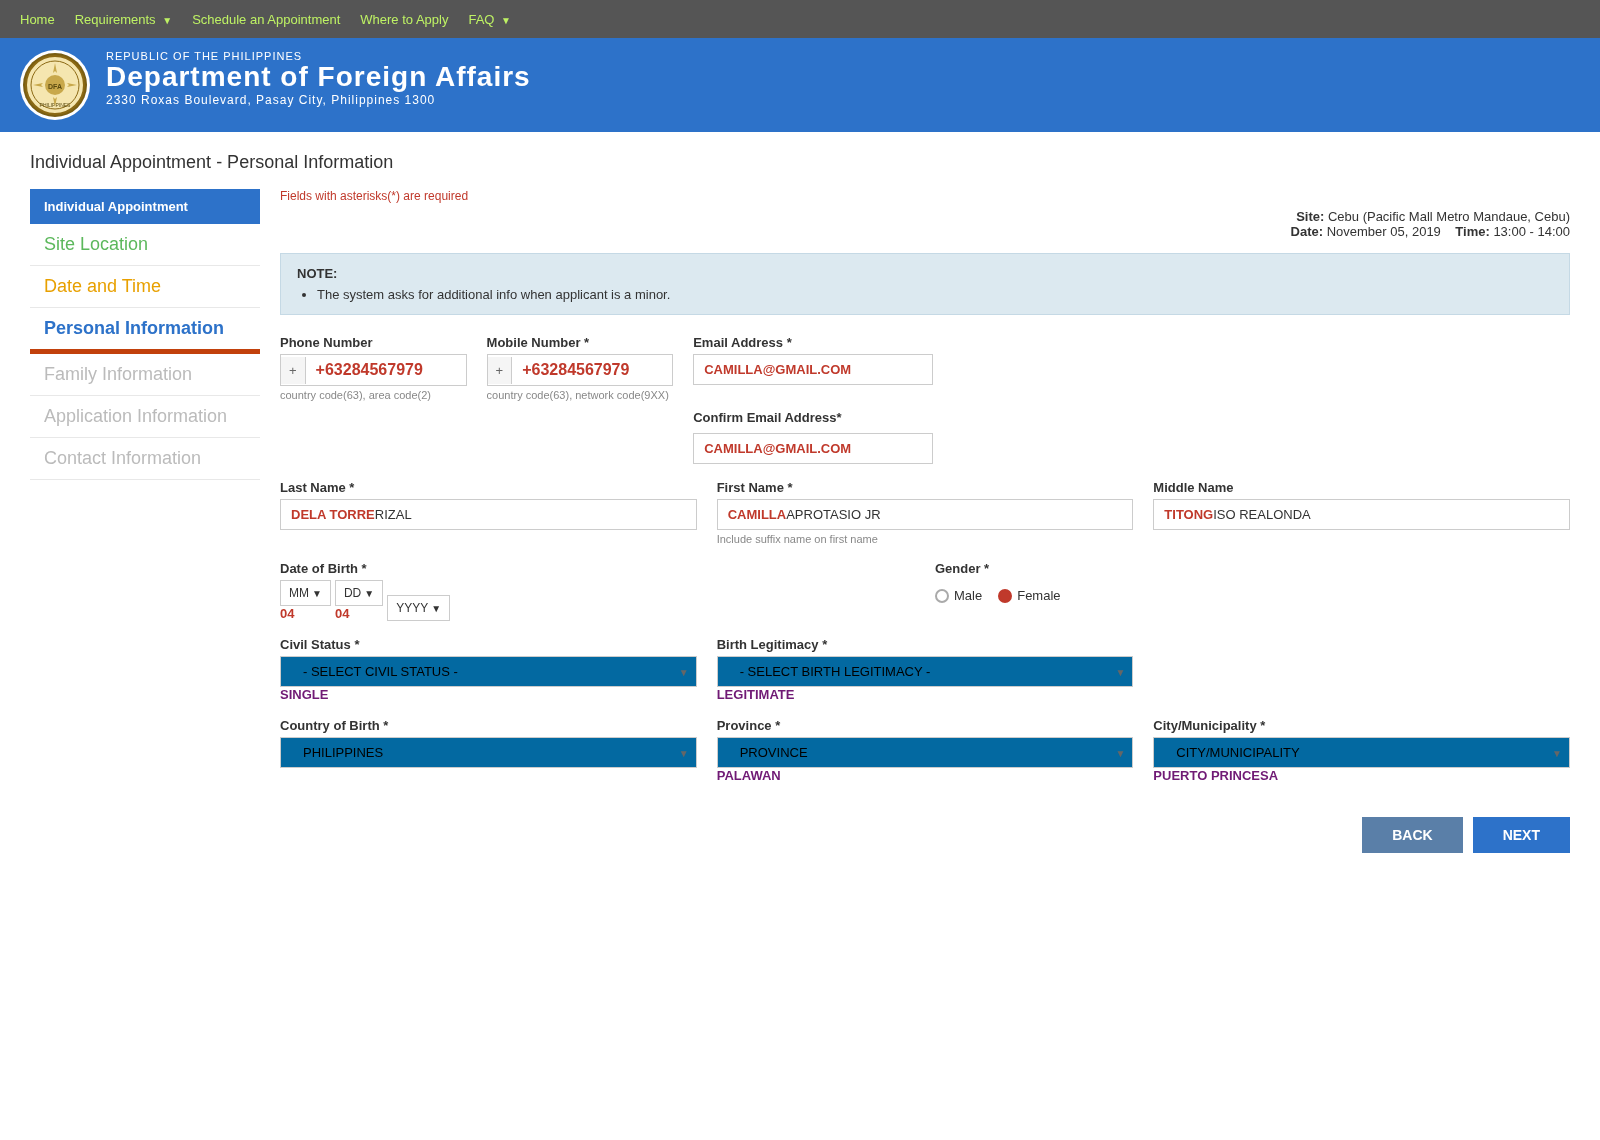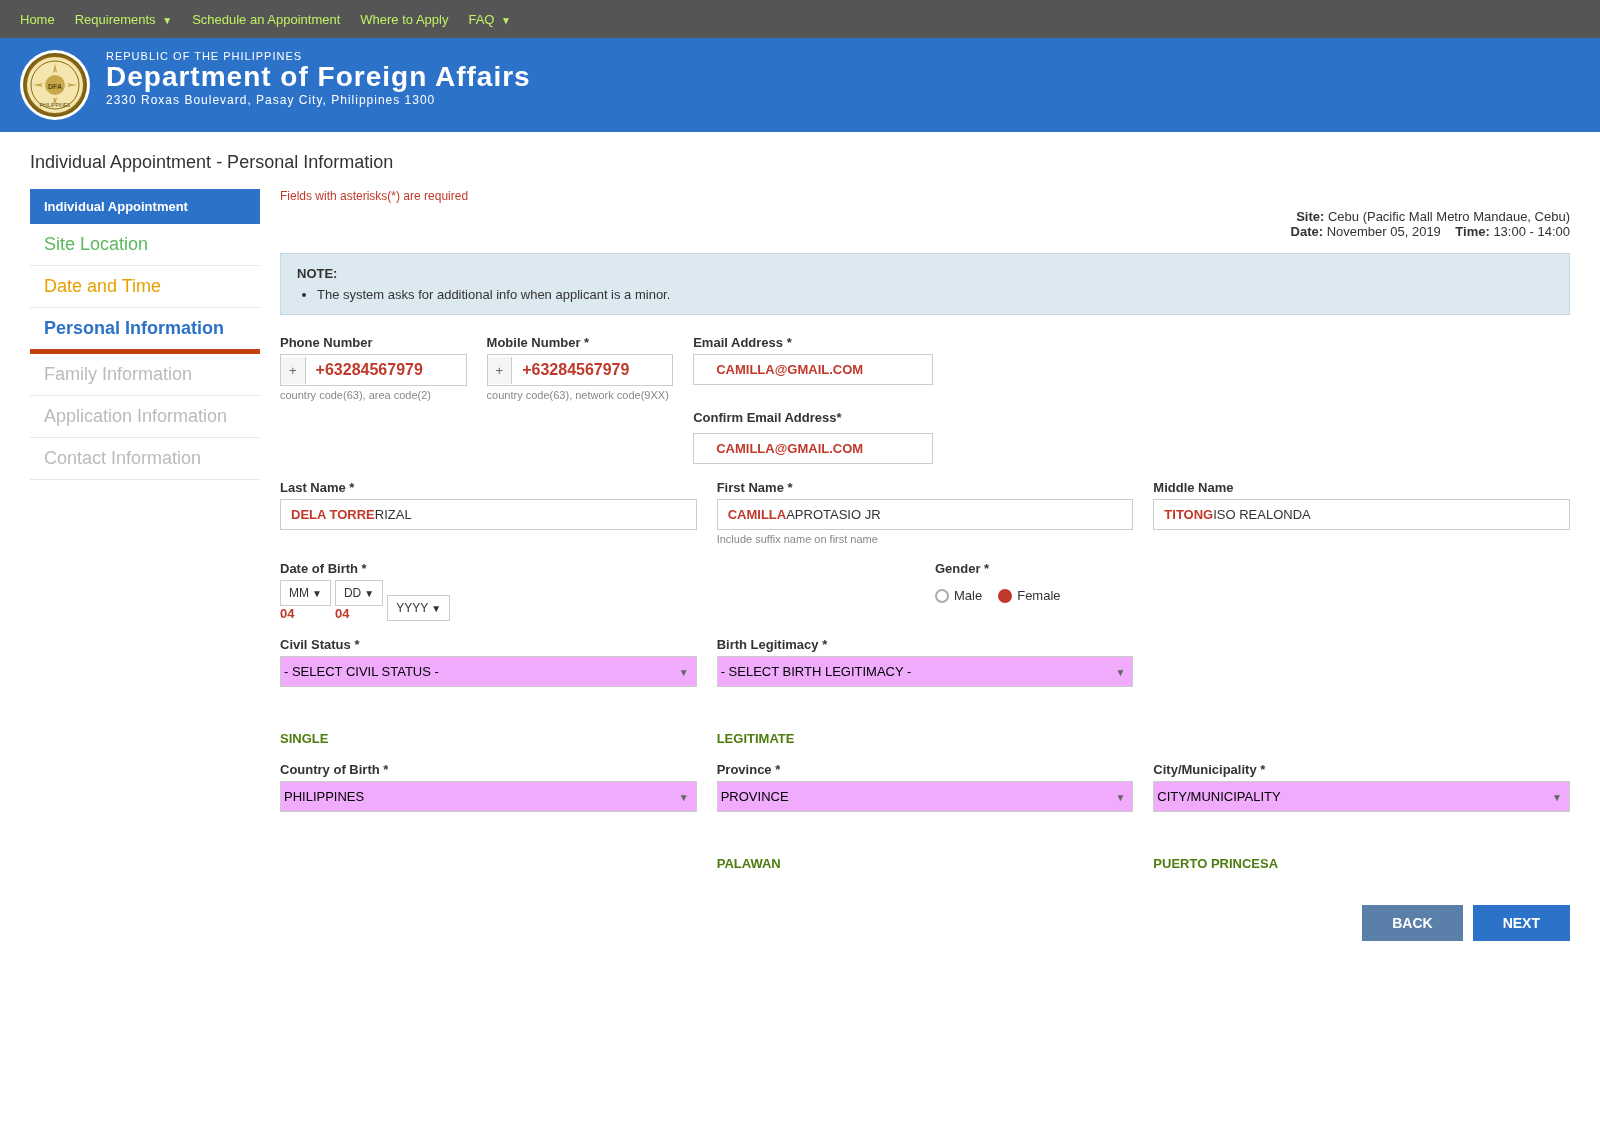--- a/index.html
+++ b/index.html
@@ -126,21 +126,21 @@
       color: #c0392b;
       border: none;
       outline: none;
       width: 160px;
       background: #fff;
     }
 
     
     .email-input {
       border: 1px solid #ccc;
-      padding: 7px 22px;
+      padding: 7px 10px;
       font-size: 13px;
       width: 240px;
       color: #c0392b;
       font-weight: bold;
       background: #fff;
     }
 
     
     .dob-group { display: flex; align-items: flex-end; gap: 4px; }
     .dob-select {
@@ -155,31 +155,31 @@
     .radio-item { display: flex; align-items: center; gap: 5px; font-size: 13px; }
     .radio-dot {
       width: 14px; height: 14px; border-radius: 50%;
       border: 2px solid #aaa;
       display: flex; align-items: center; justify-content: center;
     }
     .radio-dot.selected { border-color: #c0392b; background: #c0392b; }
     .radio-dot.empty { background: #fff; }
     .std-select {
       border: 1px solid #ccc;
-      padding: 7px 28px 7px 3px;
-      font-size: 13px;
-      background: #f0abfc;
+      padding: 7px 28px 7px 22px;
+      font-size: 13px;
+      background: #0369a1;
       appearance: none;
       width: 100%;
     }
     .sel-arrow {
       position: absolute; right: 8px; top: 50%; transform: translateY(-50%);
       font-size: 10px; color: #666; pointer-events: none;
     }
-    .sel-val { color: #4d7c0f; font-weight: bold; font-size: 13px; margin-top: 44px; }
+    .sel-val { color: #701a75; font-weight: bold; font-size: 13px; }
 
     
     .btn-row { display: flex; justify-content: flex-end; gap: 10px; margin-top: 24px; padding-top: 10px; }
     .btn-back {
       background: #5a7fa8;
       color: #fff;
       border: none;
       padding: 10px 30px;
       font-size: 14px;
       font-weight: bold;

